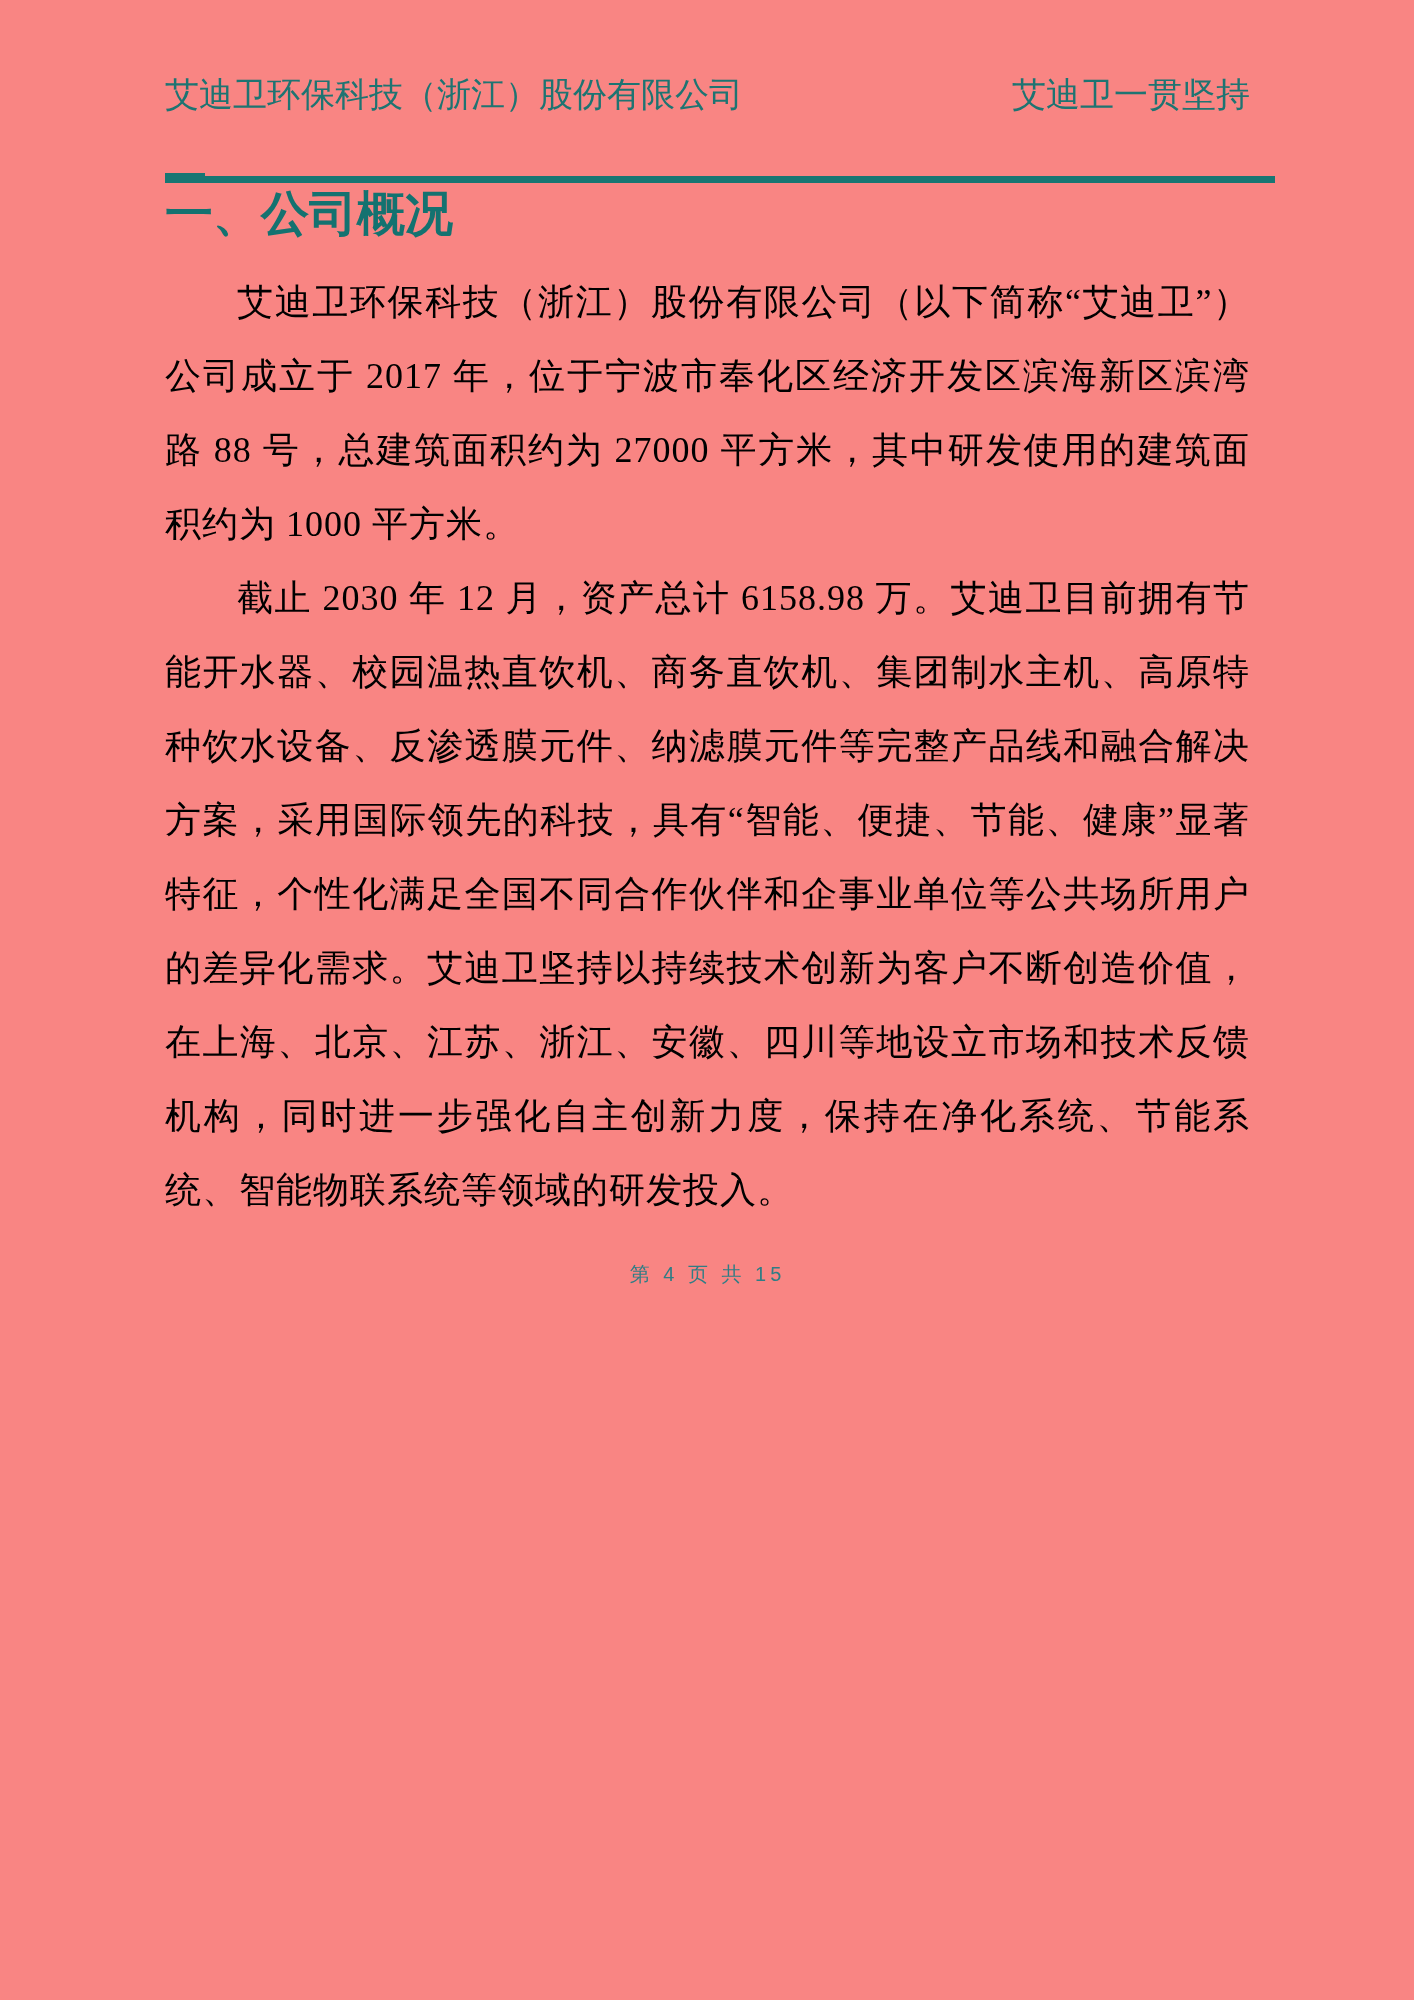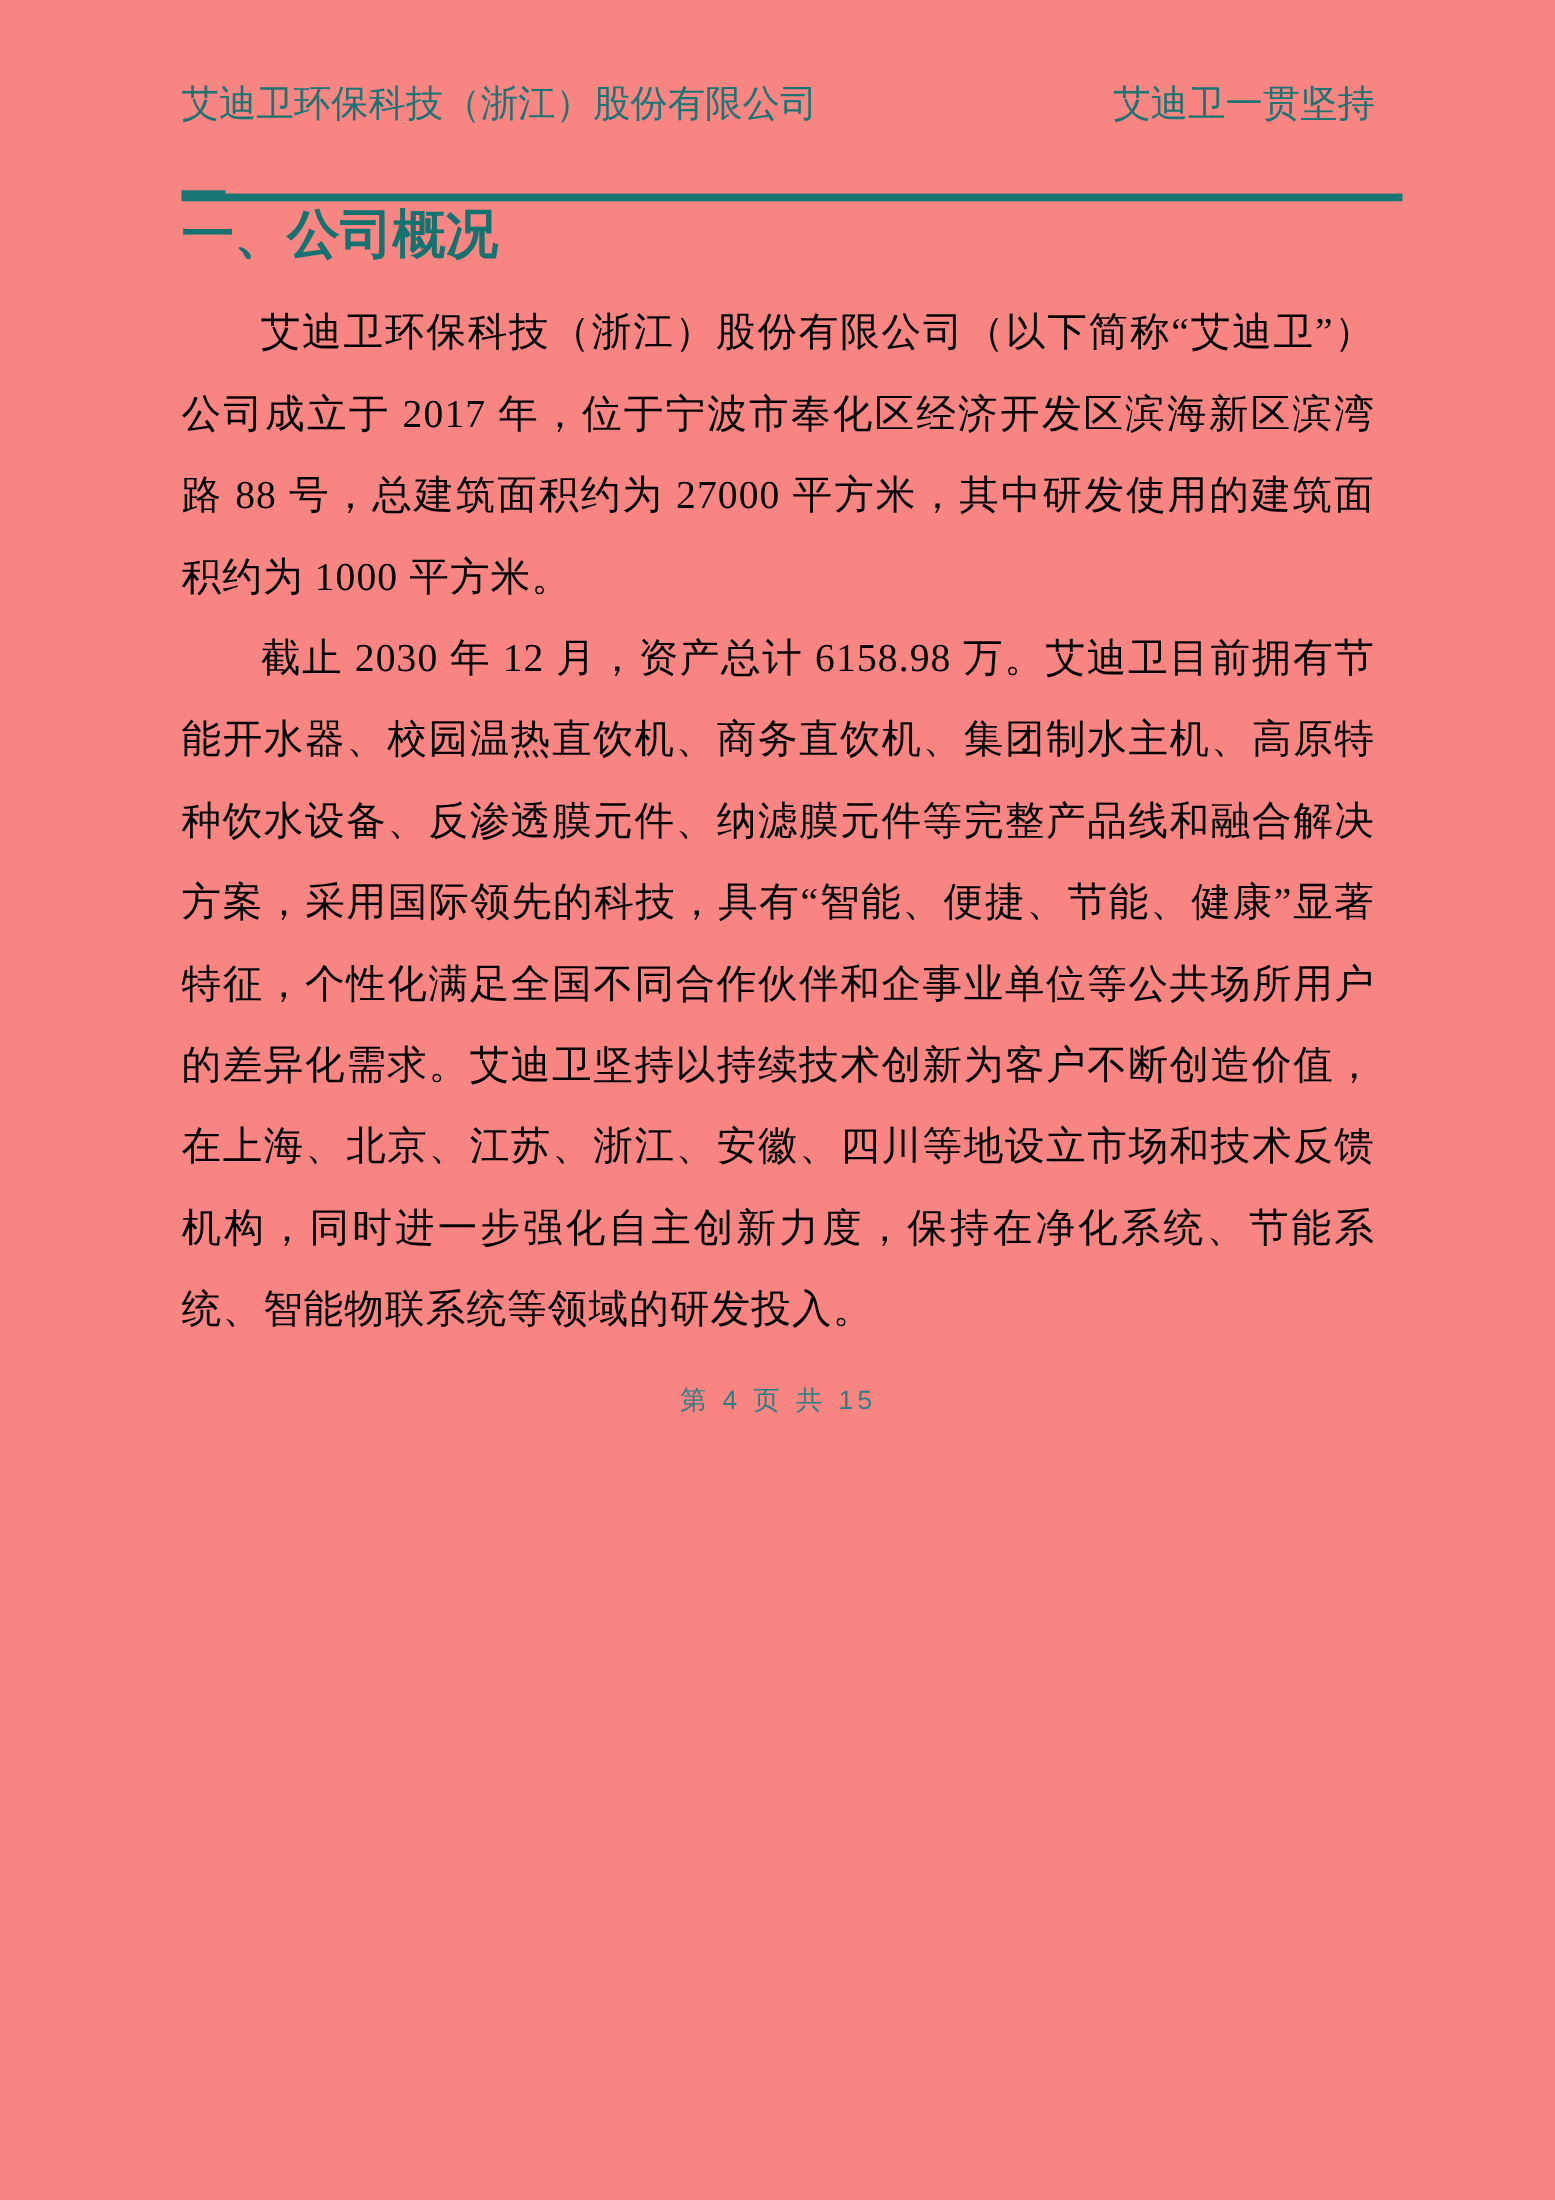--- a/index.html
+++ b/index.html
@@ -61,21 +61,21 @@
     line-height: 74px;
     text-align: justify;
     text-justify: inter-ideograph;
     text-indent: 2em;
     color: #000000;
     letter-spacing: 1px;
   }
   .page-footer {
     margin-top: 30px;
     text-align: center;
-    font-size: 24px;
+    font-size: 20px;
     line-height: 34px;
     font-family: "Liberation Sans", sans-serif;
     color: #2f7d85;
     letter-spacing: 4px;
   }
 </style>
 </head>
 <body>
 
 <div class="page">

